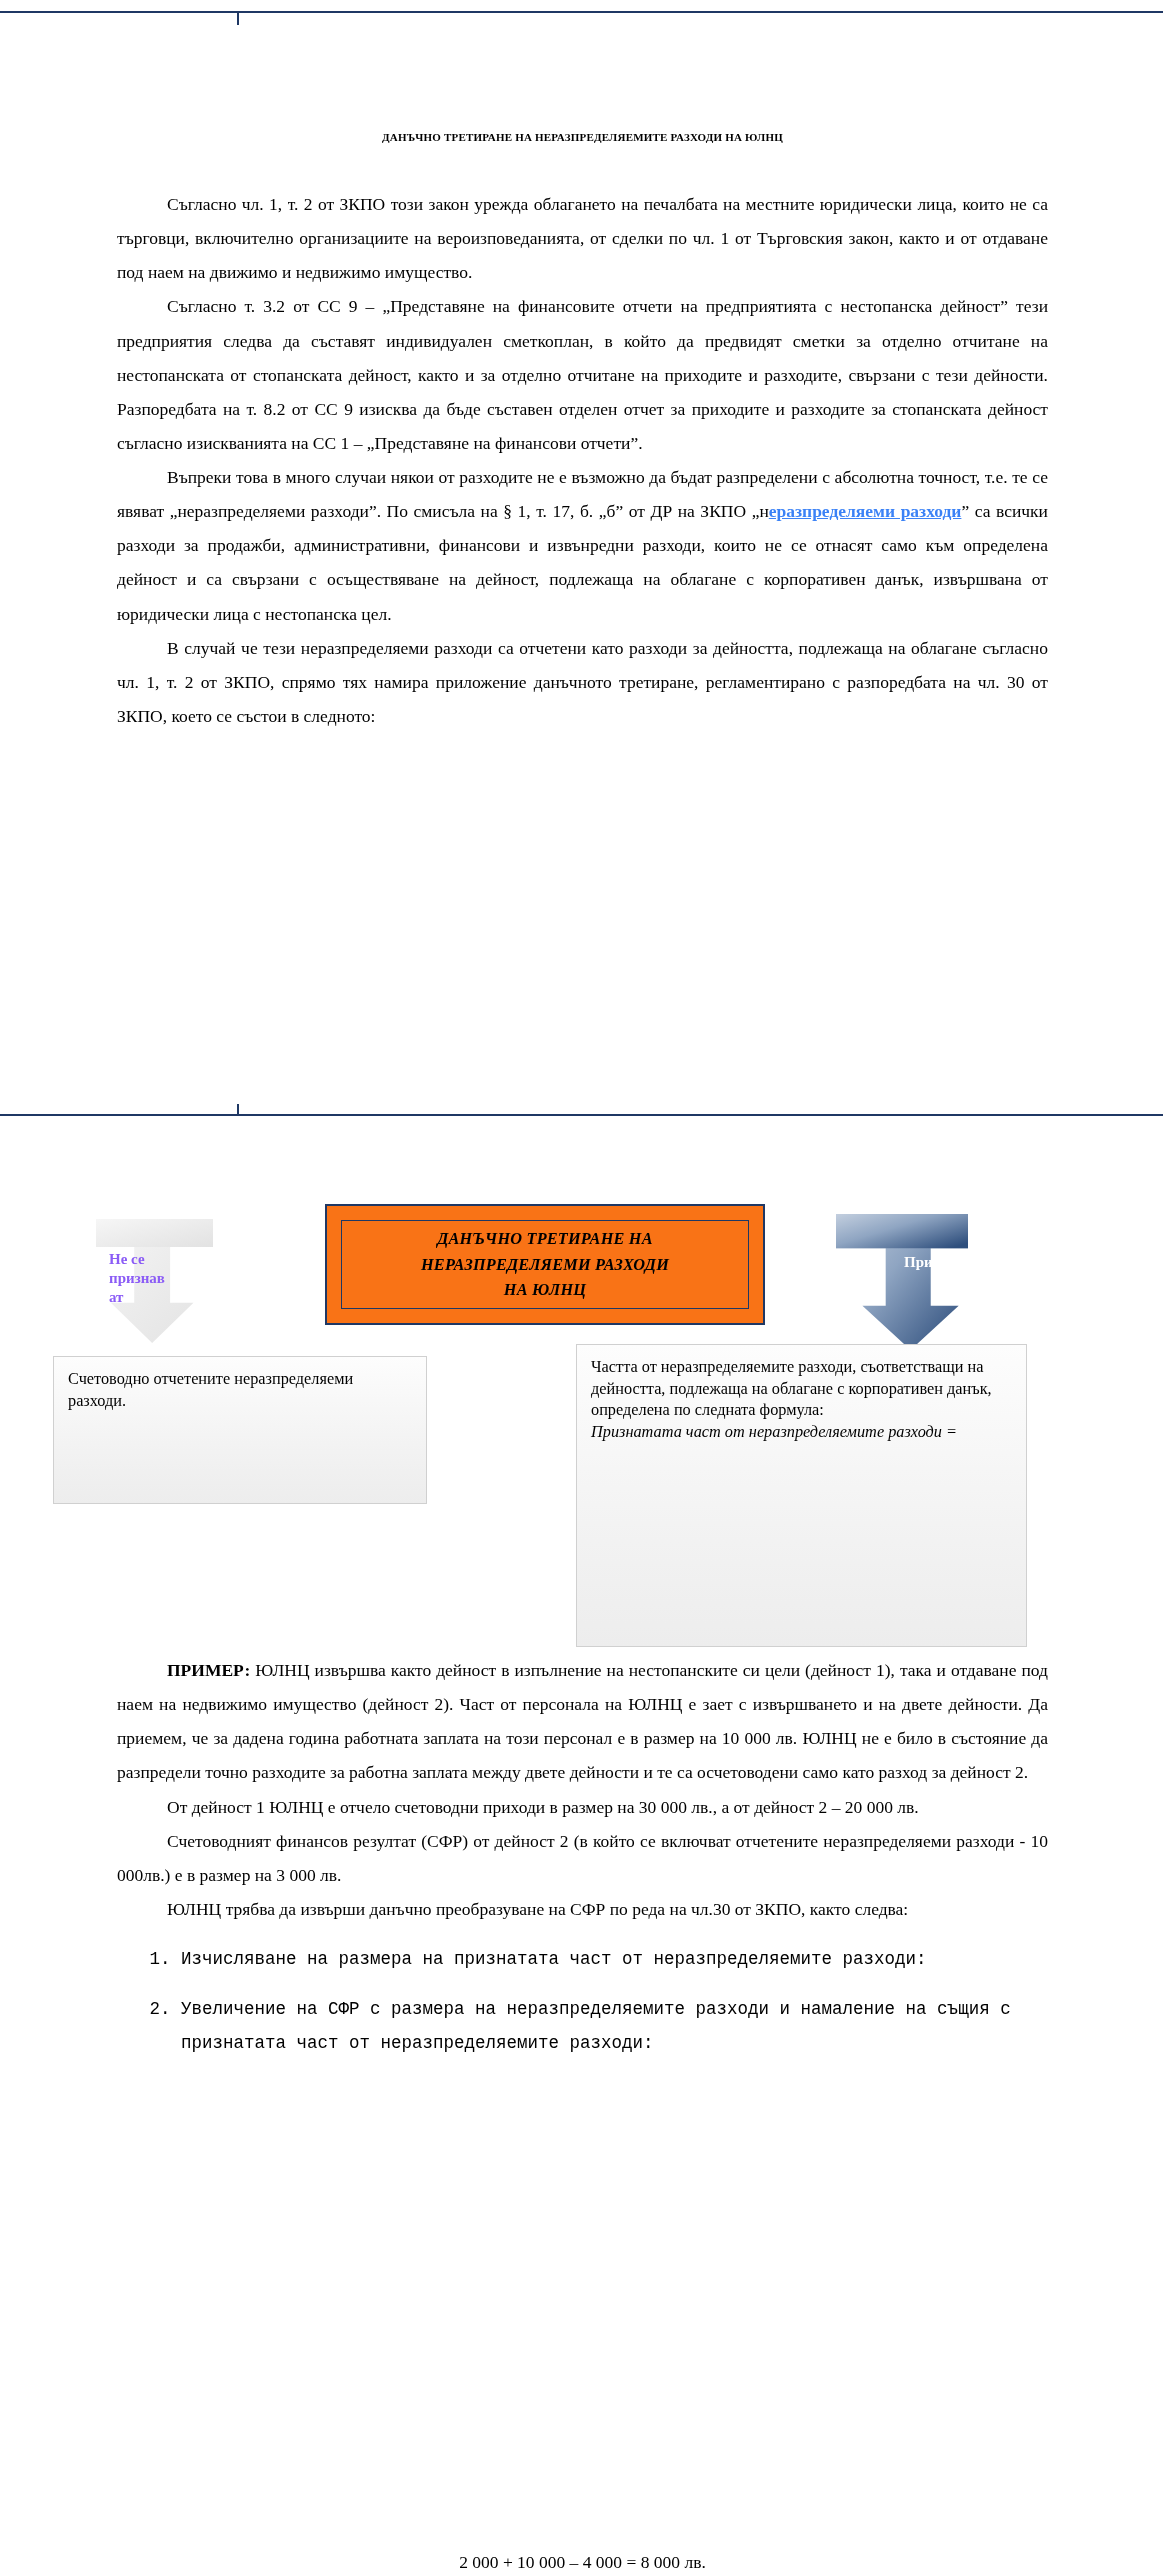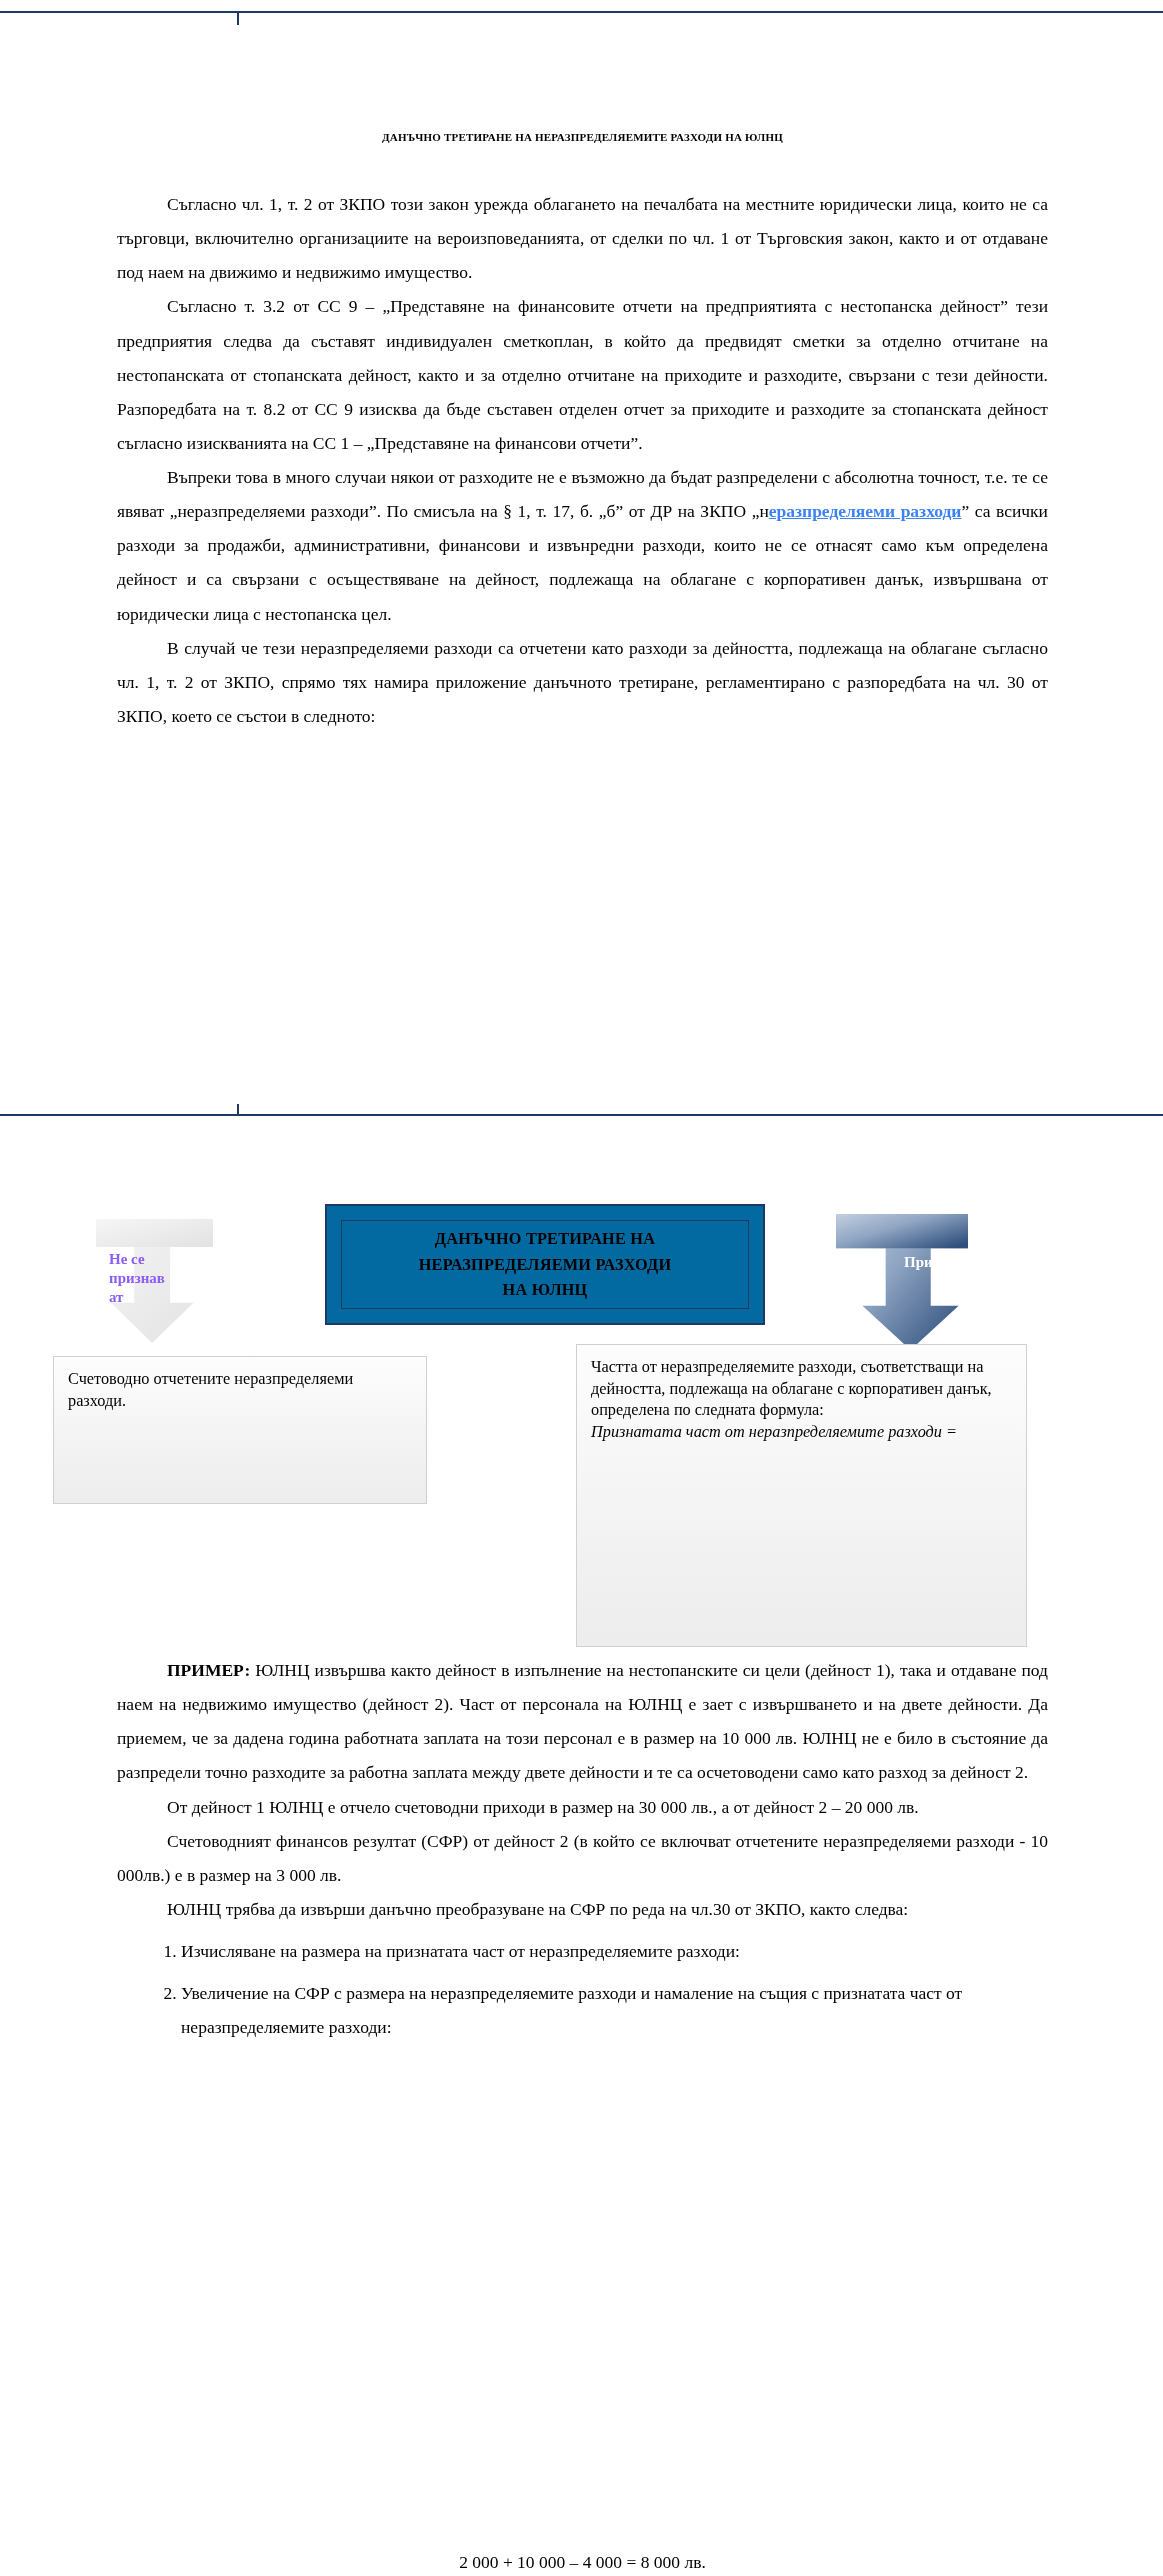--- a/index.html
+++ b/index.html
@@ -90,23 +90,24 @@
   }
 
   
   .center-box {
     position: absolute;
     left: 325px;
     top: 72px;
     width: 440px;
     height: 121px;
     border: 2.3px solid #1f3864;
-    background: #0369a1;
+    background: #f97316;
     box-sizing: border-box;
     padding: 14px;
+    font-style: italic;
   }
   .center-box-inner {
     width: 100%;
     height: 100%;
     border: 1.6px solid #1f3864;
     box-sizing: border-box;
     display: flex;
     flex-direction: column;
     align-items: center;
     justify-content: center;
@@ -176,21 +177,21 @@
     top: 1653px;
     width: 931px;
   }
 
   ol.numlist {
     margin: 0;
     padding-left: 64px;
     font-size: 17.5px;
     line-height: 1.95;
   }
-  ol.numlist > li { margin: 8px 0 0 0; }
+  ol.numlist > li { margin: 16px 0 0 0; font-family: Liberation Mono, monospace; }
 
   .centered-eq {
     font-size: 17.5px;
     line-height: 1.95;
     text-align: center;
     margin: 0;
   }
 
   .eq-bottom {
     position: absolute;

